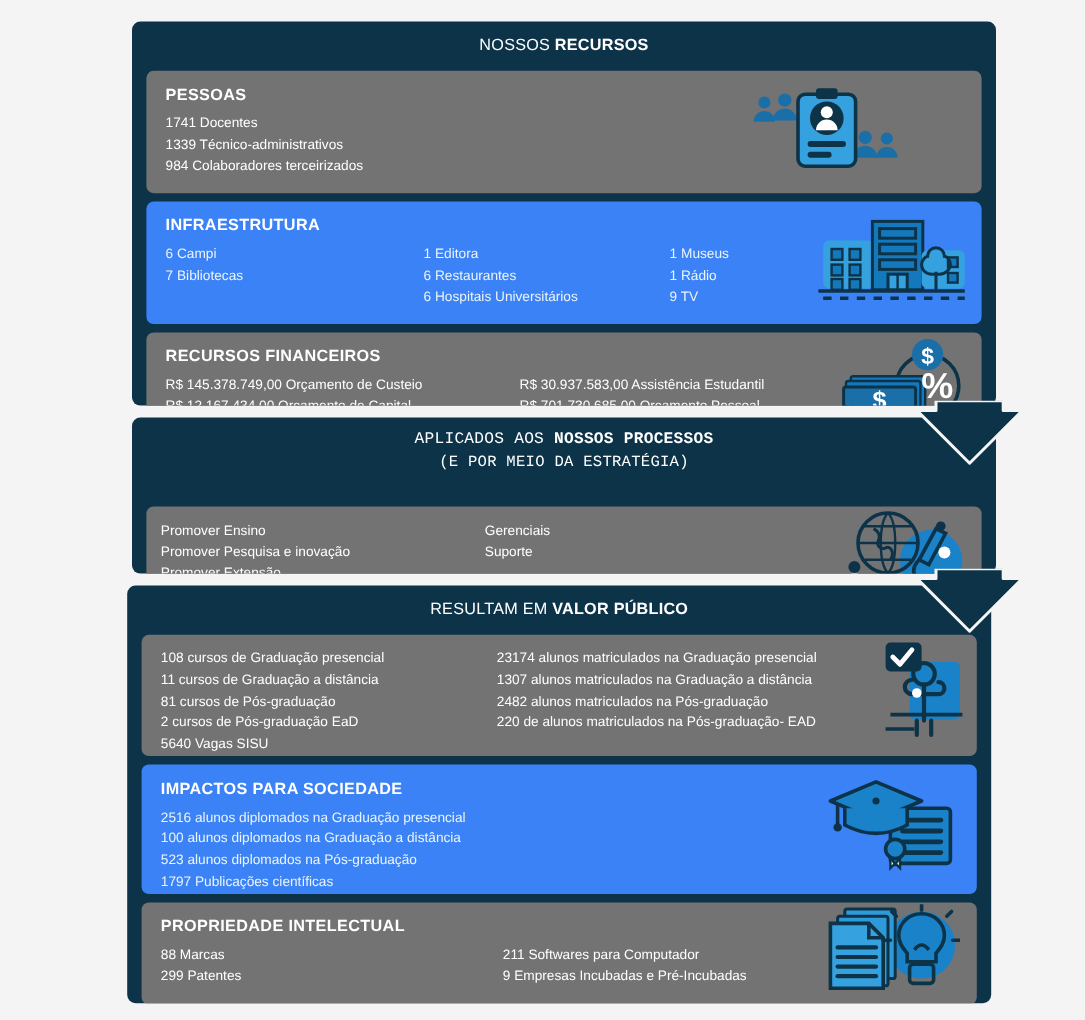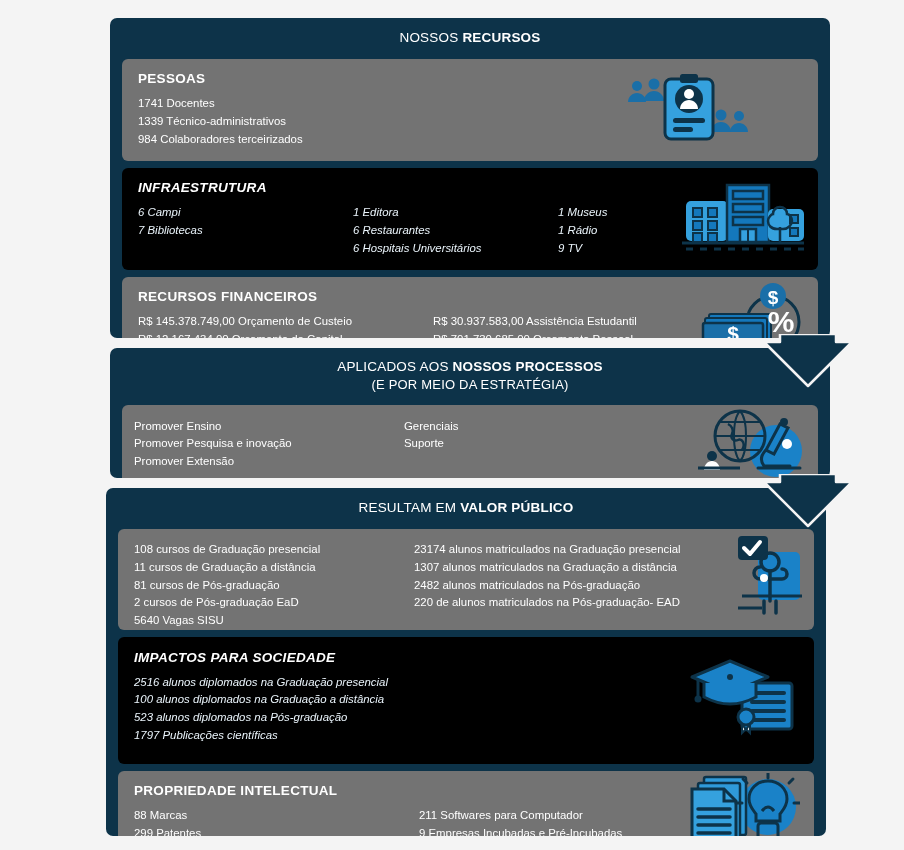--- a/index.html
+++ b/index.html
@@ -40,21 +40,21 @@
 
   
   .band{
     position:relative;
     margin:0 12px 7px 12px;
     border-radius:6px;
     padding:12px 16px 13px 16px;
     overflow:hidden;
   }
   .band.light{ background:#737373; }
-  .band.med{   background:#000000;font-style:italic; }
+  .band.med{   background:#3b82f6; }
   .band.first{ border-radius:6px; }
 
   .band-title{
     color:#ffffff;
     font-weight:bold;
     font-size:13.5px;
     letter-spacing:.3px;
     margin-bottom:9px;
   }
   .band.med .band-title{ color:#ffffff; }
@@ -213,21 +213,21 @@
   </div>
 
   <div class="arrow" style="left:762px; top:334px;">
     <svg width="92" height="66" viewBox="0 0 92 66">
       <path d="M18 0 H74 V8 H90 L46 52 L2 8 H18 Z" fill="#0d3349" stroke="#f4f4f4" stroke-width="2.5" stroke-linejoin="round"></path>
     </svg>
   </div>
 
   <div class="card" style="left:110px; top:348px; width:720px; height:130px;">
     <div class="card-inner">
-      <div class="card-header" style="padding:10px 0 11px 0;">
+      <div class="card-header" style="padding:10px 0 28px 0;font-family:Liberation Mono, monospace;">
         <span class="hdr-light">APLICADOS AOS </span><b>NOSSOS PROCESSOS</b>
         <div class="hdr-light" style="font-size:13px;">(E POR MEIO DA ESTRATÉGIA)</div>
       </div>
       <div class="band light" style="margin-bottom:10px;padding-top:13px;padding-bottom:13px;padding-left:12px;">
         <div class="cols">
           <div class="col" style="width:270px">
             <div class="line">Promover Ensino</div>
             <div class="line">Promover Pesquisa e inovação</div>
             <div class="line">Promover Extensão</div>
           </div>
@@ -294,21 +294,21 @@
             <circle cx="34" cy="28" r="9" fill="none" stroke="#0d3349" stroke-width="3.5"></circle>
             <path d="M34 37 v30 M34 45 h-10 a6 6 0 1 1 0 -12 M34 45 h12 a5 5 0 0 0 0 -10
                      M28 67 v12 M40 67 v12 M34 45 l0 22" fill="none" stroke="#0d3349" stroke-width="3.5" stroke-linecap="round"></path>
             <circle cx="28" cy="44" r="4" fill="#ffffff"></circle>
             <line x1="6" y1="62" x2="66" y2="62" stroke="#0d3349" stroke-width="3"></line>
             <line x1="2" y1="74" x2="26" y2="74" stroke="#0d3349" stroke-width="3"></line>
           </svg>
         </div>
       </div>
 
-      <div class="band med" style="padding-top:13px;padding-bottom:20px;">
+      <div class="band med" style="padding-top:13px;padding-bottom:1px;">
         <div class="band-title">IMPACTOS PARA SOCIEDADE</div>
         <div class="cols">
           <div class="col" style="width:100%">
             <div class="line">2516 alunos diplomados  na Graduação presencial</div>
             <div class="line">100 alunos diplomados na Graduação a distância</div>
             <div class="line">523 alunos diplomados  na Pós-graduação</div>
             <div class="line">1797 Publicações científicas</div>
           </div>
         </div>
         <div class="icon-wrap" style="right:14px;top:50%;">

